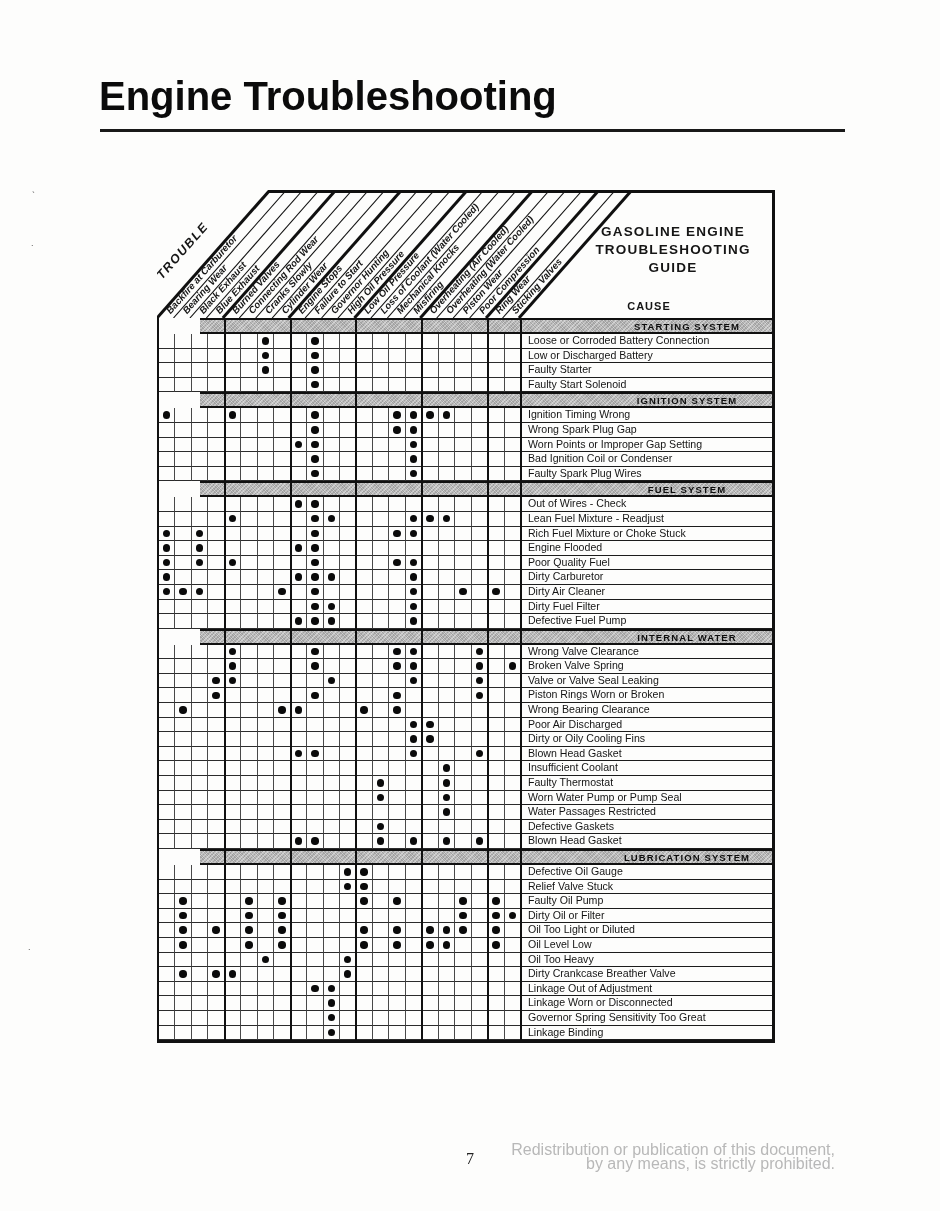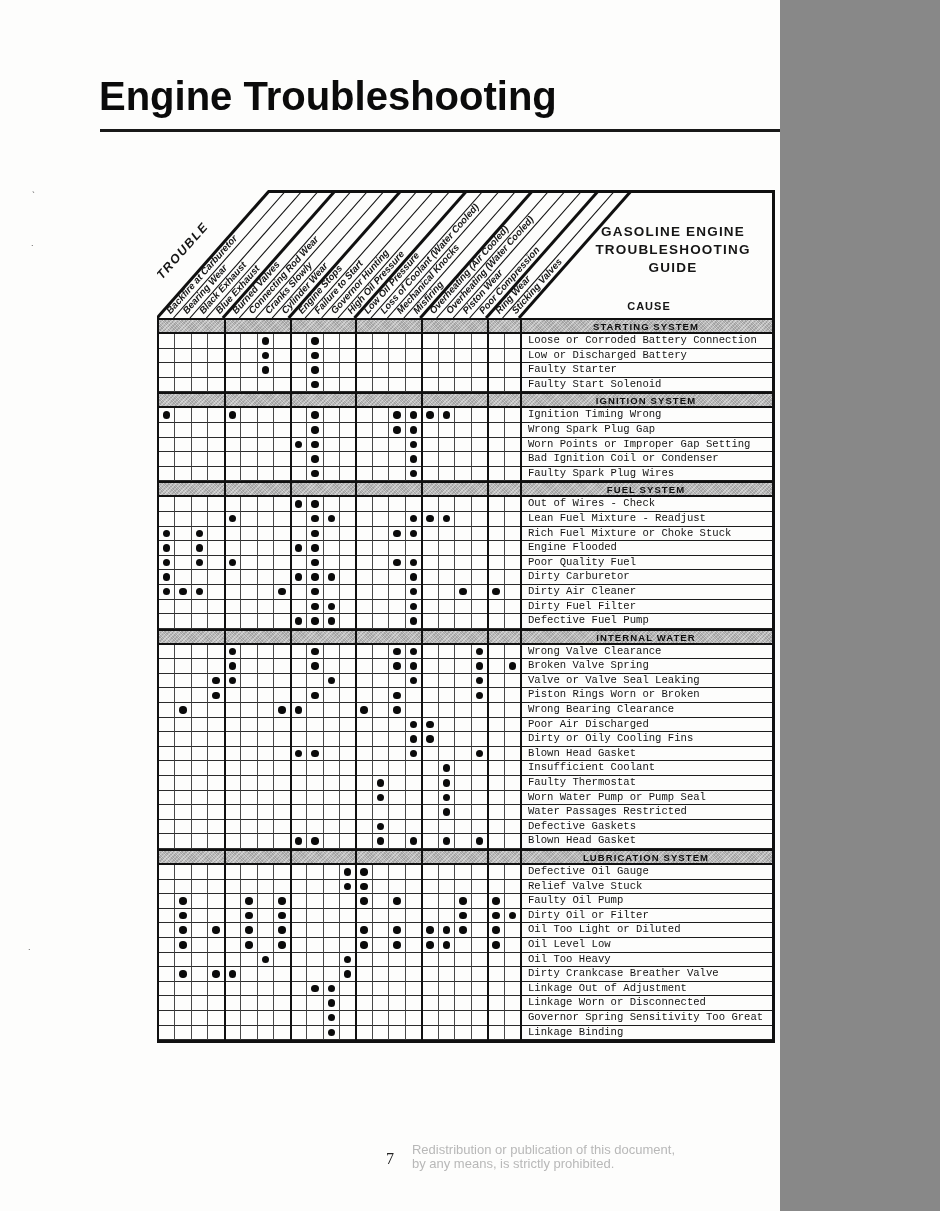--- a/index.html
+++ b/index.html
@@ -1,44 +1,44 @@
 <!DOCTYPE html>
 <html><head>
 <meta charset="utf-8">
 <title>Engine Troubleshooting</title>
 <style>
   html,body{margin:0;padding:0;background:#888;}
-  .page{position:relative;width:780px;height:1211px;background:#fdfdfc;overflow:hidden;
+  .page{position:relative;width:940px;height:1211px;background:#fdfdfc;overflow:hidden;
         font-family:"Liberation Sans",sans-serif;color:#111;}
   .doc-title{position:absolute;left:99px;top:74px;font-size:40px;font-weight:800;
              letter-spacing:0px;color:#0b0b0b;margin:0;}
   .title-rule{position:absolute;left:100px;top:129px;width:745px;height:3px;background:#191919;}
   .guide-table{position:absolute;left:157px;top:190px;width:618px;height:900px;}
   .hdr-svg{position:absolute;left:0;top:0;}
   .grid{position:absolute;left:0;top:128px;width:618px;box-sizing:border-box;
         border-left:2.5px solid #111;border-right:3px solid #111;border-bottom:3.5px solid #111;}
   .band{position:relative;height:16px;box-sizing:border-box;border-top:2px solid #101010;border-bottom:2px solid #101010;
         background-color:#bcbcbc;
         background-image:repeating-linear-gradient(135deg,rgba(255,255,255,.38) 0 1px,transparent 1px 3px),
-                         repeating-linear-gradient(45deg,rgba(0,0,0,.14) 0 1px,transparent 1px 2px);}
+                         repeating-linear-gradient(45deg,rgba(0,0,0,.14) 0 1px,transparent 1px 2px);margin-left:41px;}
   .band-label{position:absolute;left:360px;width:254px;top:50%;transform:translateY(-50%);
               text-align:center;font-size:9.5px;font-weight:800;letter-spacing:1.1px;color:#0d0d0d;white-space:nowrap;}
   .mrow{display:flex;height:14.6px;box-sizing:border-box;}
   .cell{flex:0 0 16.4545px;box-sizing:border-box;border-right:1px solid #484848;
         border-bottom:1px solid #2b2b2b;display:flex;align-items:center;justify-content:center;}
   .cell:nth-child(22){border-right:none;}
   .dot{width:7.5px;height:7.5px;border-radius:50%;background:#0a0a0a;}
   .cause{flex:1;box-sizing:border-box;border-bottom:1px solid #1c1c1c;
-         font-family:Liberation Mono, monospace;font-size:10.6px;line-height:13.5px;
+         font-family:Liberation Sans, sans-serif;font-size:10.6px;line-height:13.5px;
          padding-left:7px;white-space:nowrap;overflow:hidden;color:#141414;}
   .vline{position:absolute;top:0;bottom:0;background:#101010;pointer-events:none;}
   .page-number{position:absolute;left:0;right:0;top:1150px;text-align:center;
                font-family:"Liberation Serif",serif;font-size:16px;color:#222;}
-  .watermark{position:absolute;right:105px;top:1143px;color:#b8b8b8;
-             font-size:13px;line-height:14px;}
+  .watermark{position:absolute;right:105px;top:1143px;text-align:right;color:#b8b8b8;
+             font-size:16px;line-height:14px;}
   .speck{position:absolute;color:#555;font-size:9px;}
 </style>
 </head>
 <body>
 
 <div class="page">
 
   <h1 class="doc-title">Engine Troubleshooting</h1>
   <div class="title-rule"></div>
 

